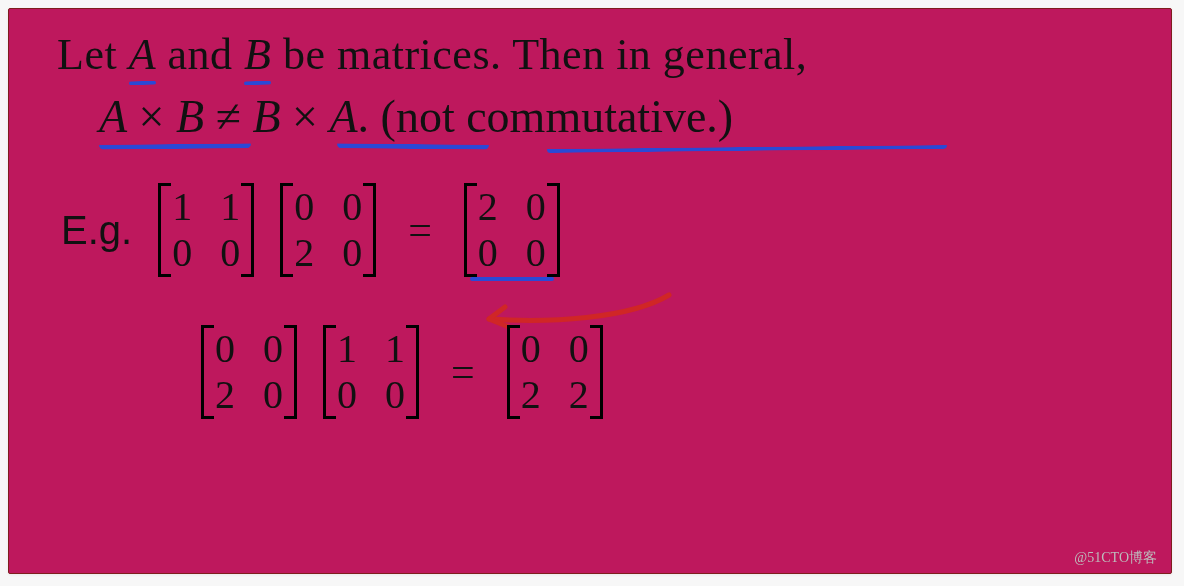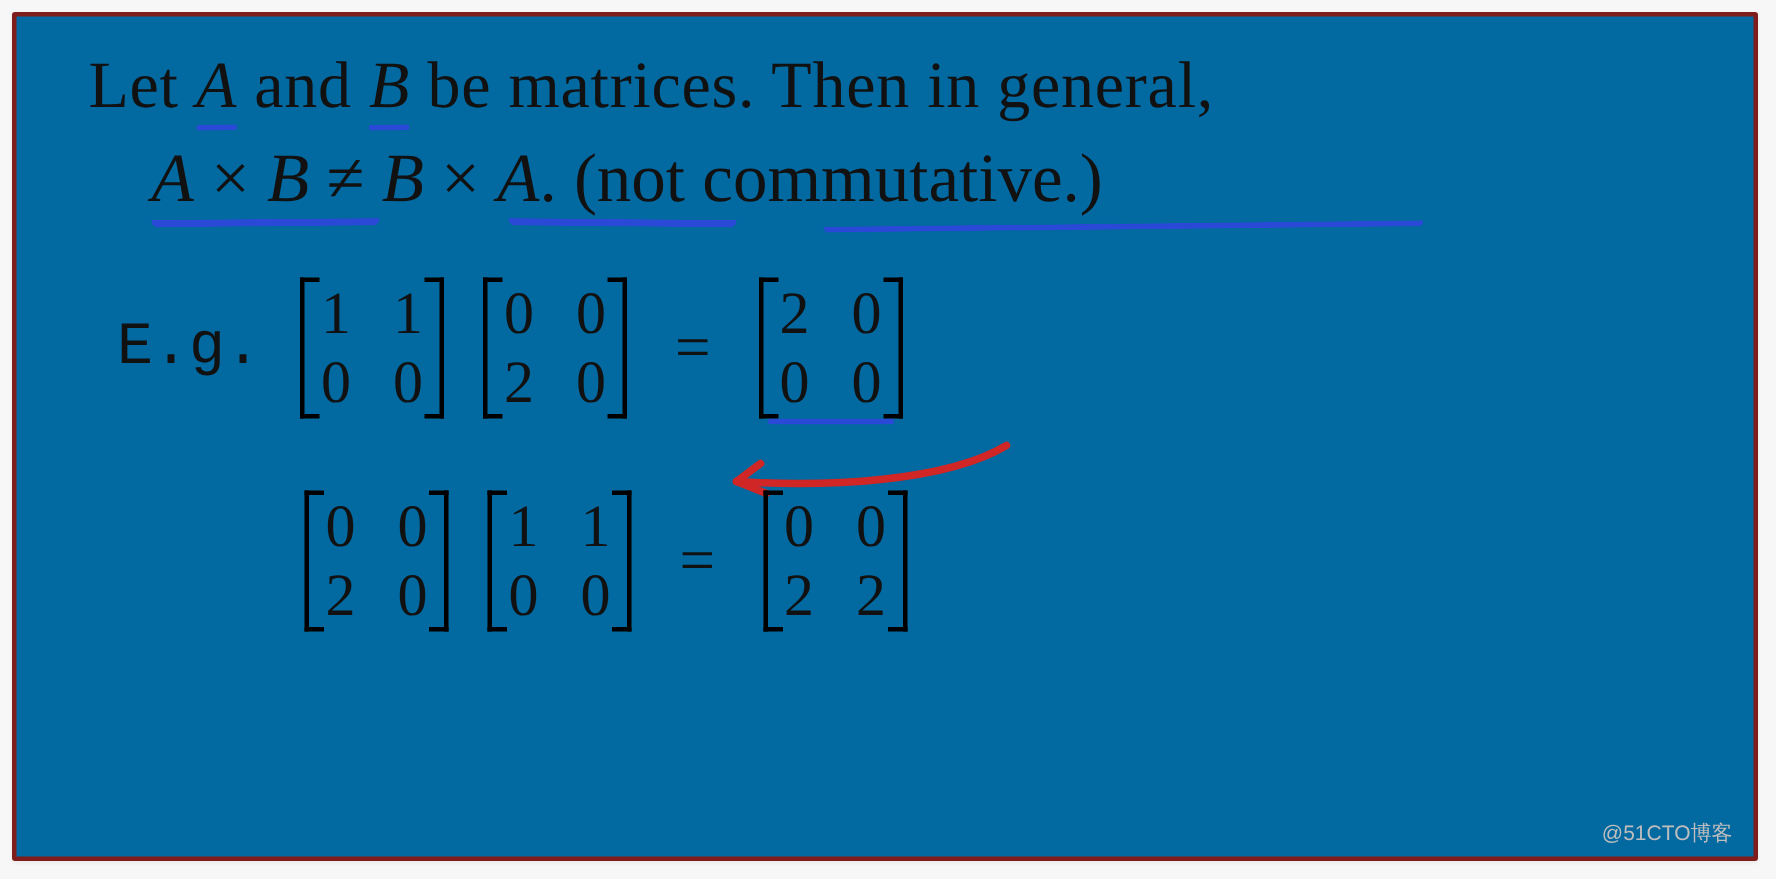--- a/index.html
+++ b/index.html
@@ -10,22 +10,22 @@
     background: #f7f7f7;
     font-family: "Times New Roman", Georgia, serif;
     color: #111;
     overflow: hidden;
   }
   .slide {
     position: relative;
     width: 1164px;
     height: 566px;
     margin: 8px;
-    background: #0369a1;
-    border: 3px solid #7f1d1d;
+    background: #be185d;
+    border: 1px solid #7f1d1d;
     border-radius: 2px;
     box-shadow: 0 1px 3px rgba(0,0,0,0.06);
     padding: 20px 36px 20px 48px;
     box-sizing: border-box;
   }
 
   .line1 {
     font-size: 44px;
     letter-spacing: 0.5px;
   }
@@ -61,21 +61,21 @@
   .underline-ba { left: 238px; bottom: -6px; width: 152px; transform: rotate(0.5deg); }
   .underline-nc { left: 448px; bottom: -8px; width: 400px; transform: rotate(-0.6deg); border-bottom-width:4px;}
 
   .eg-row {
     display: flex;
     align-items: center;
     gap: 26px;
     margin-top: 44px;
     margin-left: 4px;
   }
-  .eg-label { font-size: 40px; font-family: Liberation Mono, monospace; margin-left: 15px; }
+  .eg-label { font-size: 40px; font-family: Liberation Sans, sans-serif; }
 
   .matrix-wrap {
     position: relative;
     display: inline-flex;
     align-items: center;
     padding: 0 14px;
   }
   .matrix {
     display: grid;
     grid-template-columns: 1fr 1fr;
@@ -119,21 +119,21 @@
     top: -40px;
     width: 210px;
     height: 40px;
     pointer-events: none;
   }
 
   .watermark {
     position: absolute;
     right: 14px;
     bottom: 6px;
-    font-family: Liberation Sans, sans-serif;
+    font-family: Liberation Serif, serif;
     font-size: 14px;
     color: #bdbdbd;
   }
 </style>
 </head>
 <body>
 
 <div class="slide">
 
   

